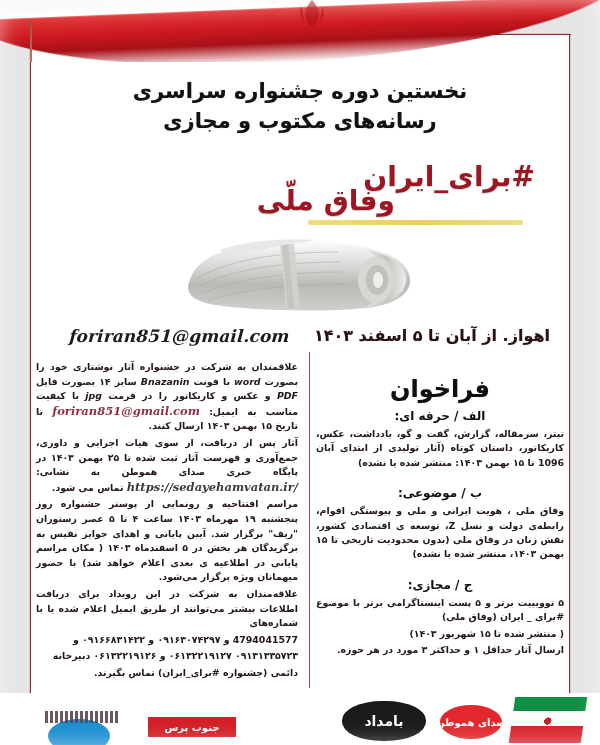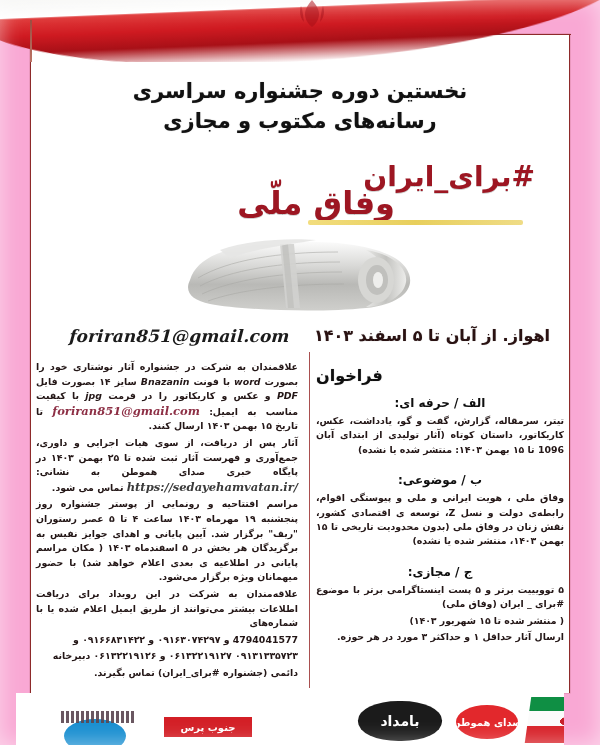--- a/index.html
+++ b/index.html
@@ -6,21 +6,21 @@
   html,body{margin:0;padding:0;background:#ffffff;}
   body{
     width:600px;height:745px;overflow:hidden;position:relative;
     font-family:"DejaVu Sans","Liberation Sans",sans-serif;
     color:#1a1414;
   }
 
   
   #poster{
     position:absolute;inset:0;width:600px;height:745px;
-    background:#f9a8d4;overflow:hidden;text-decoration:underline;
+    background:#e5e5e5;overflow:hidden;text-decoration:underline;
   }
   .paper{
     position:absolute;left:30px;top:34px;right:30px;bottom:52px;
     background:#ffffff;
     border-left:1.6px solid #8d2a2a;
     border-right:1.6px solid #8d2a2a;
     box-shadow:0 0 0 0.5px rgba(141,42,42,.25);
   }
   .paper:before{
     content:"";position:absolute;left:-1.6px;right:-1.6px;top:0;height:1.4px;
@@ -82,21 +82,21 @@
     direction:rtl;
   }
   .slogan .hashtag{
     position:absolute;right:10px;top:0;
     font-size:28px;font-weight:bold;color:#9d1622;
     text-shadow:0 1px 0 rgba(0,0,0,.18);
     white-space:nowrap;
   }
   .slogan .vefagh{
     position:absolute;right:150px;top:24px;
-    font-size:32px;font-weight:bold;color:#9d1622;
+    font-size:28px;font-weight:bold;color:#9d1622;
     text-shadow:0 1px 0 rgba(0,0,0,.18);
     white-space:nowrap;
     text-align:right;
   }
   .slogan .underline{
     position:absolute;right:22px;top:60px;width:215px;height:5px;
     background:linear-gradient(90deg,#f2dd7e,#e8cf5c,#efdc86);
     border-radius:2px;
   }
 
@@ -149,34 +149,34 @@
     direction:ltr;display:inline-block;unicode-bidi:embed;font-style:italic;
   }
 
   
   .col-right{
     position:absolute;right:36px;top:358px;width:248px;
     direction:rtl;text-align:justify;
     font-size:9.4px;line-height:14.4px;color:#231616;font-weight:bold;
   }
   .farakhan{
-    text-align:left;font-size:16px;font-weight:bold;color:#0f0f0f;
-    letter-spacing:-.5px;margin:3px 0 4px 0;line-height:30px;
+    text-align:center;font-size:24px;font-weight:bold;color:#0f0f0f;
+    letter-spacing:-.5px;margin:16px 0 4px 0;line-height:30px;
     text-shadow:0 0 1px rgba(0,0,0,.4);
   }
   .sec-head{
     display:block;text-align:center;font-size:12px;font-weight:bold;
     color:#0f0f0f;margin:4px 0 2px 0;line-height:17px;
   }
   .col-right p{margin:0 0 2px 0;}
   .spacer{height:9px;}
 
   
   .logo-band{
-    position:absolute;left:16px;bottom:0;width:548px;height:52px;
+    position:absolute;left:0;bottom:0;width:600px;height:52px;
     background:#ffffff;overflow:hidden;text-align:right;
   }
   .logo{
     position:absolute;bottom:3px;
     display:flex;align-items:center;justify-content:center;
     font-weight:bold;color:#ffffff;overflow:hidden;
     font-size:11px;white-space:nowrap;direction:rtl;
   }
   .logo-blue{
     left:48px;bottom:-8px;width:62px;height:34px;border-radius:50%;

